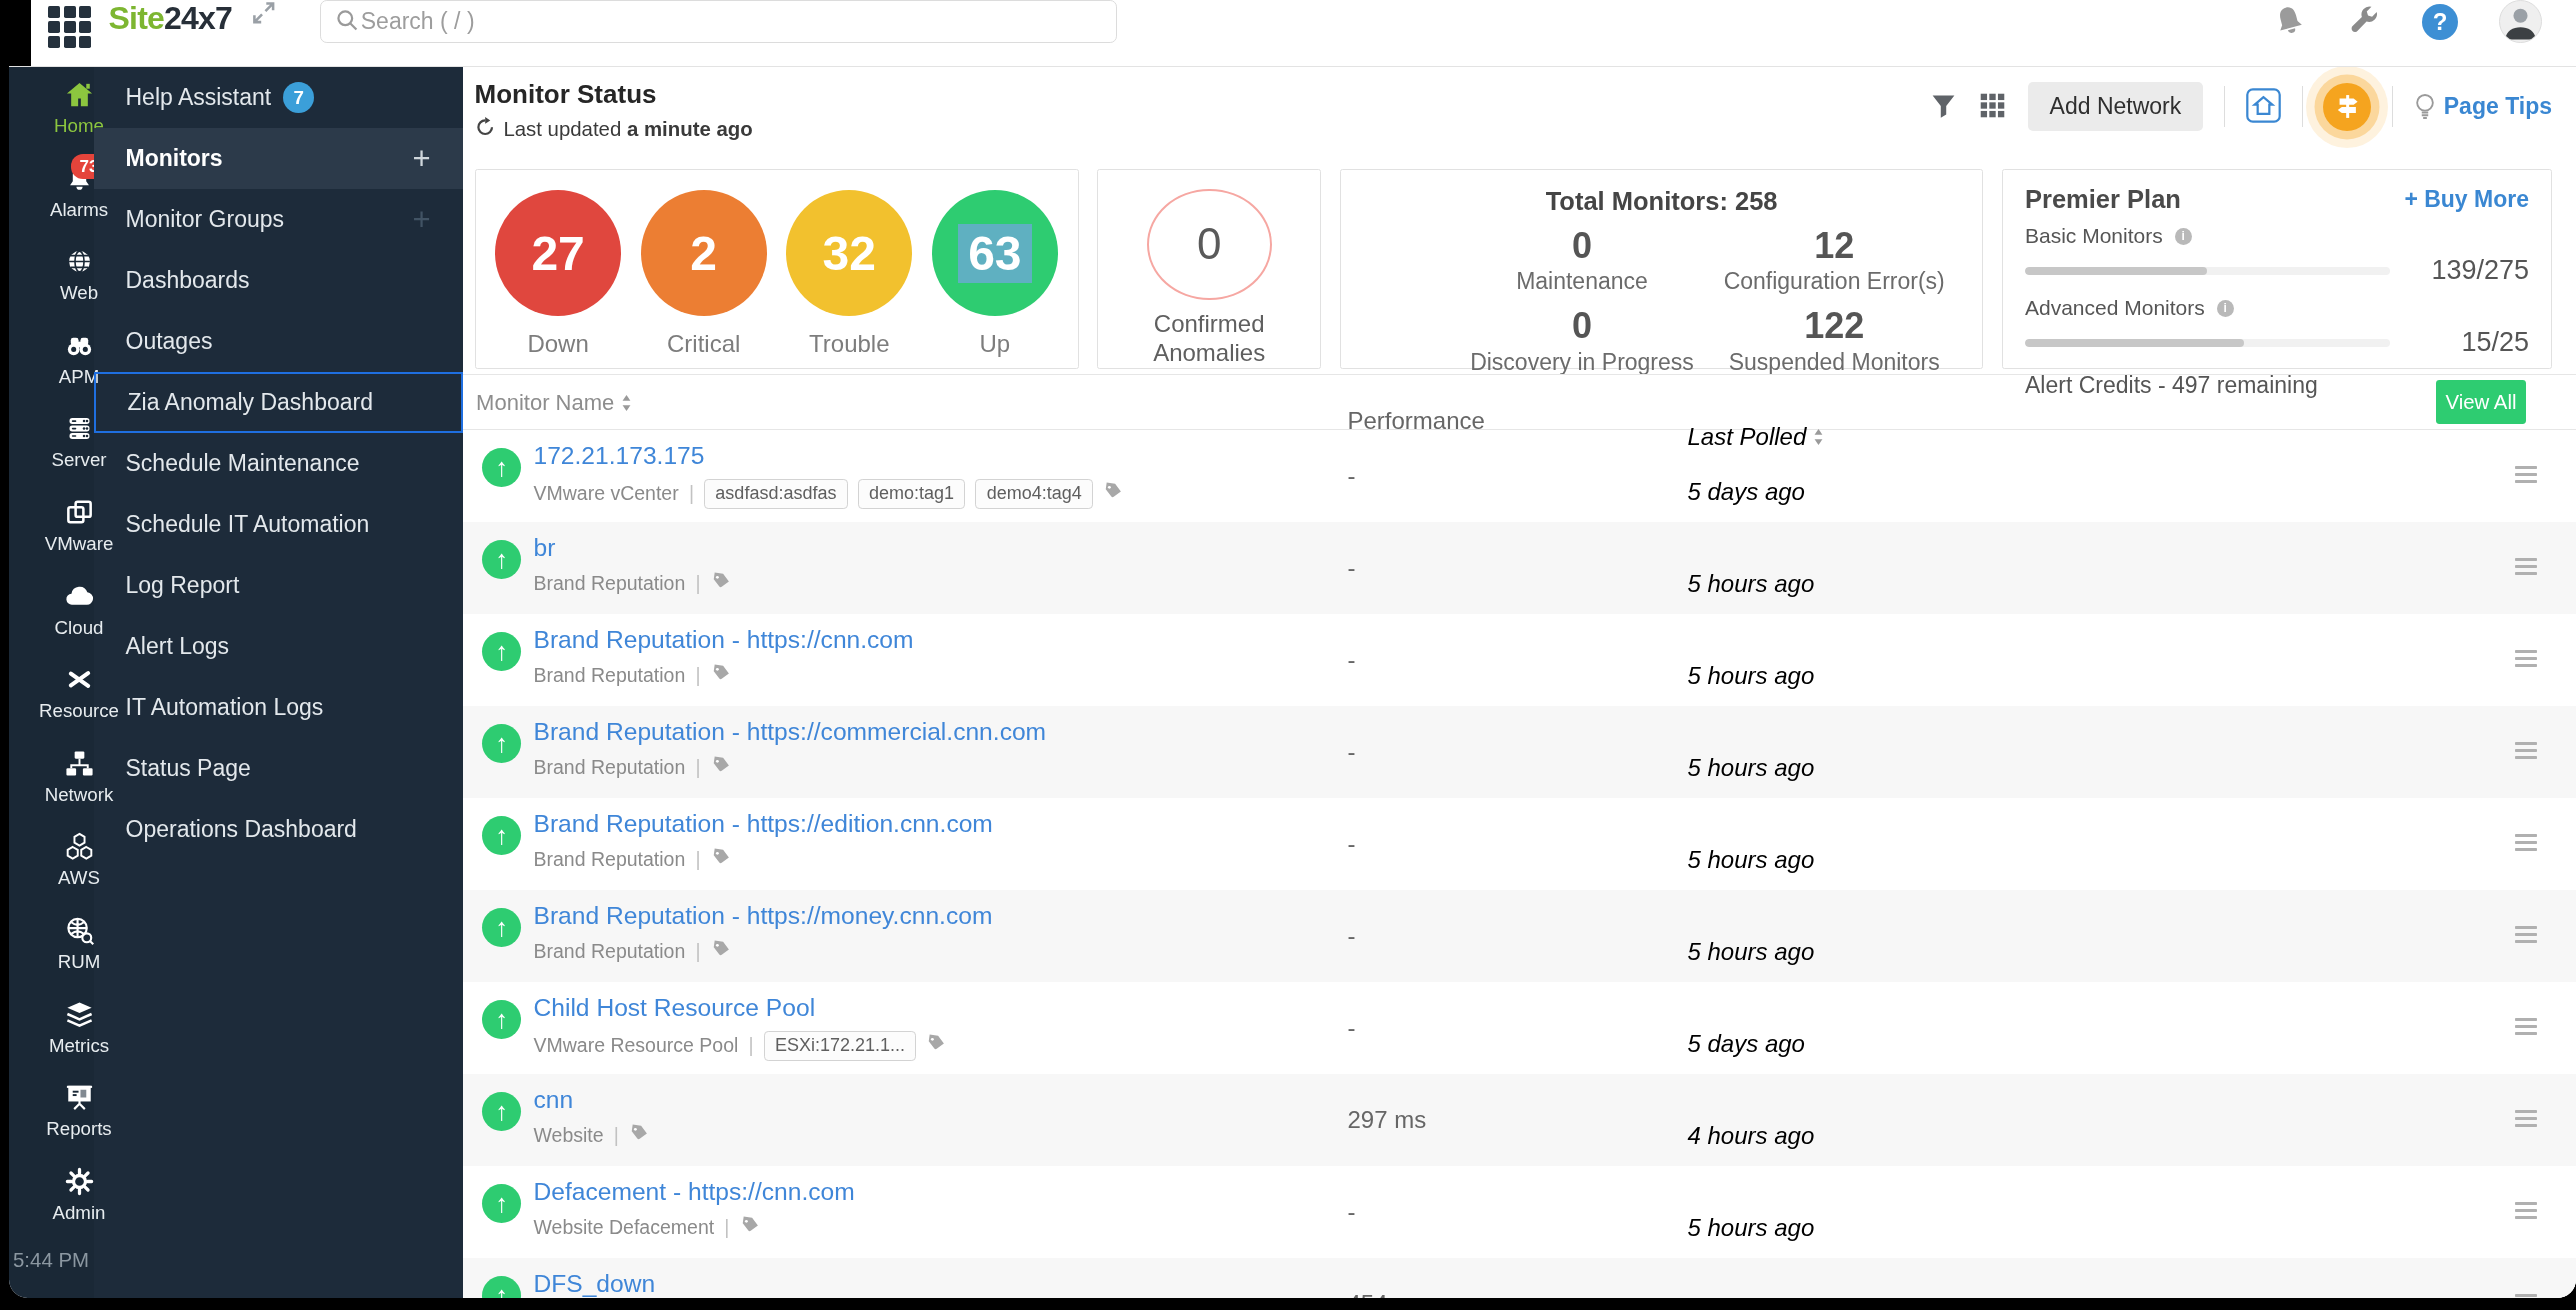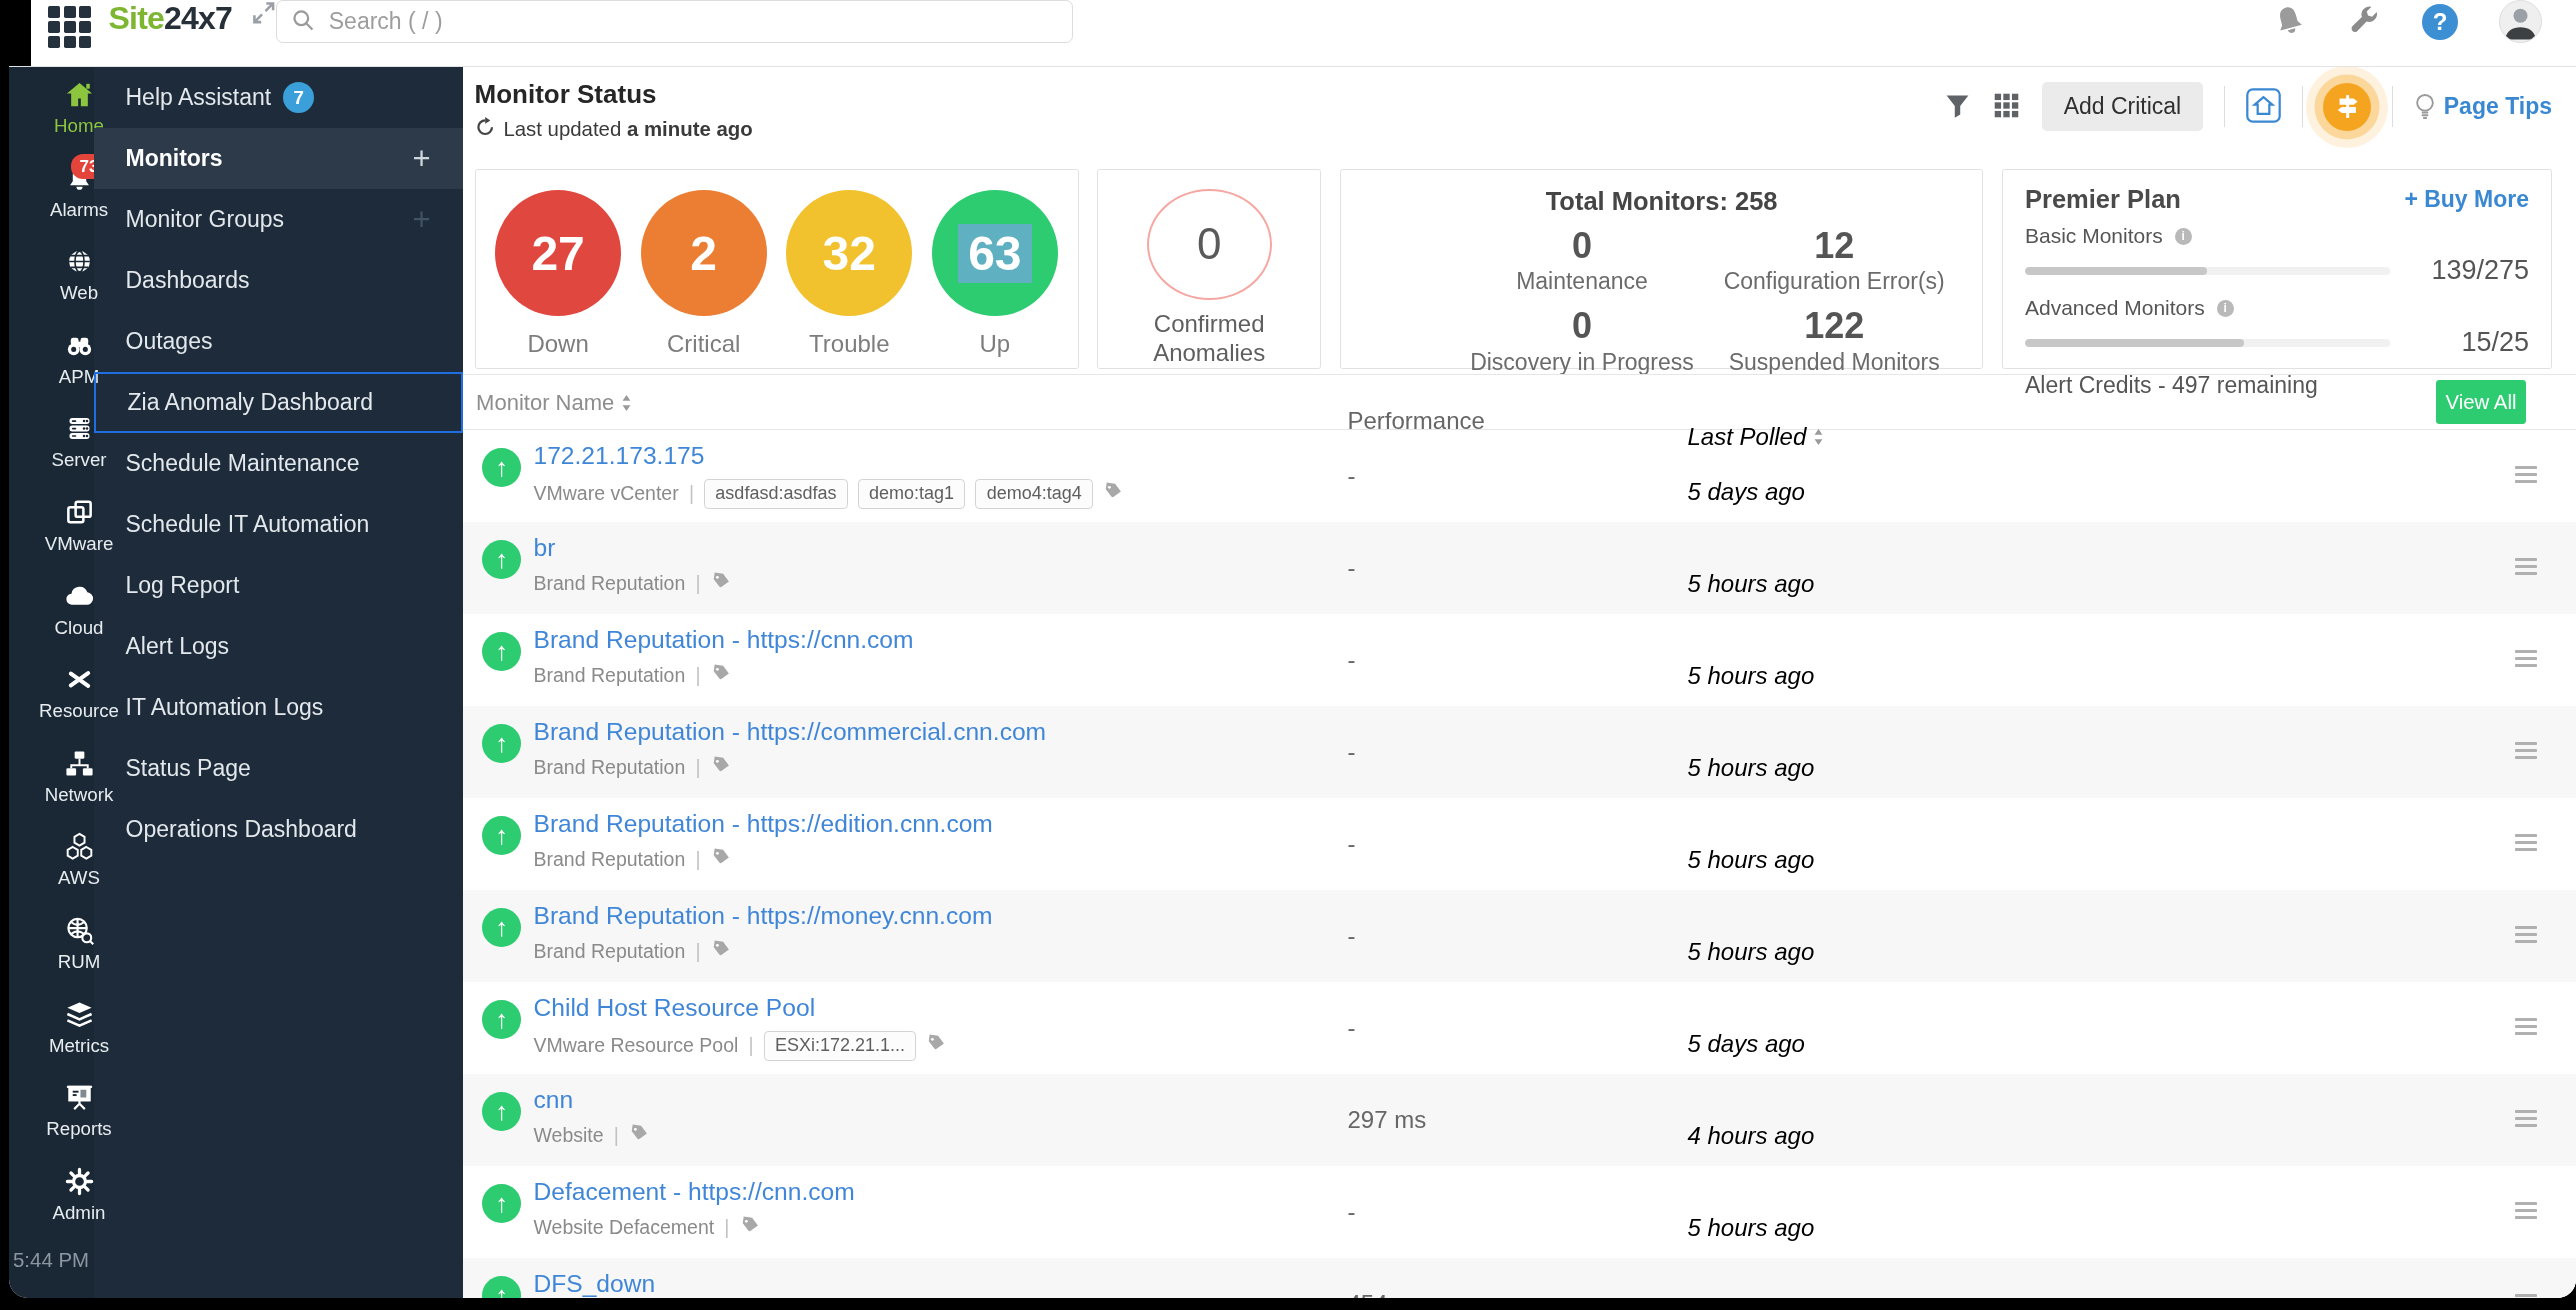--- a/index.html
+++ b/index.html
@@ -8,22 +8,22 @@
     border-radius:0 0 18.7px 18.7px;overflow:hidden;display:flex;flex-direction:column;}
   
   .topbar{height:66px;background:#fff;border-bottom:0.8px solid #e3e3e3;display:flex;align-items:flex-start;flex:0 0 auto;}
   .topbar-notch{width:22px;height:100%;background:#000;flex:0 0 auto;}
   .appgrid{width:54px;height:54px;margin-left:12px;display:grid;grid-template-columns:repeat(3,12px);
     grid-template-rows:repeat(3,12px);gap:3.4px;align-content:center;justify-content:center;cursor:pointer;}
   .appgrid i{background:#25313d;border-radius:1.7px;}
   .logo{font-size:32px;font-weight:800;letter-spacing:-0.8px;margin-left:12px;}
   .logo .g{color:#7db631;} .logo .d{color:#272f38;}
   .expand-ic{margin-left:18.7px;}
-  .searchbox{width:768px;height:41px;border:1.7px solid #dcdcdc;border-radius:6.8px;
-    display:flex;align-items:center;padding:0 13.6px;gap:12px;background:#fff;}
+  .searchbox{margin-left:44px;width:768px;height:41px;border:1.7px solid #dcdcdc;border-radius:6.8px;
+    display:flex;align-items:center;padding:0 13.6px;gap:0;background:#fff;}
   .searchbox input{border:none;outline:none;font-size:23px;color:#444;width:100%;background:transparent;
     font-family:"Liberation Sans",sans-serif;}
   .searchbox input::placeholder{color:#9d9d9d;}
   .topbar-right{margin-left:auto;display:flex;align-items:center;gap:41px;padding-right:34px;}
   .help-circle{width:36px;height:36px;border-radius:50%;background:#3d8fd4;color:#fff;font-size:24px;font-weight:700;
     display:flex;align-items:center;justify-content:center;cursor:pointer;}
   .avatar{width:41px;height:41px;border-radius:50%;background:#efefef;border:1.7px solid #ddd;overflow:hidden;cursor:pointer;}
   
   .body-row{flex:1;display:flex;min-height:0;}
   .rail{width:85px;background:#1a2836;display:flex;flex-direction:column;align-items:center;padding-top:12px;flex:0 0 auto;}
@@ -438,21 +438,21 @@
                 <rect x="12.5" y="3" width="7" height="7"></rect>
                 <rect x="22" y="3" width="7" height="7"></rect>
               <rect x="3" y="12.5" width="7" height="7"></rect>
                 <rect x="12.5" y="12.5" width="7" height="7"></rect>
                 <rect x="22" y="12.5" width="7" height="7"></rect>
               <rect x="3" y="22" width="7" height="7"></rect>
                 <rect x="12.5" y="22" width="7" height="7"></rect>
                 <rect x="22" y="22" width="7" height="7"></rect>
               </svg>
           </span>
-          <span class="add-btn">Add Critical</span>
+          <span class="add-btn">Add Network</span>
           <span class="vsep"></span>
           <span>
             <svg width="37" height="37" viewBox="0 0 40 40" fill="none" stroke="#3a87d2" stroke-width="2.4">
               <rect x="2.5" y="2.5" width="35" height="35" rx="6"></rect>
               <path d="M20 11l-9.5 8h3.2v10h12.6V19h3.2z"></path>
               </svg>
           </span>
           <span class="vsep"></span>
           <span class="signpost-wrap">
             <svg width="29" height="29" viewBox="0 0 33 32" fill="#fff">

